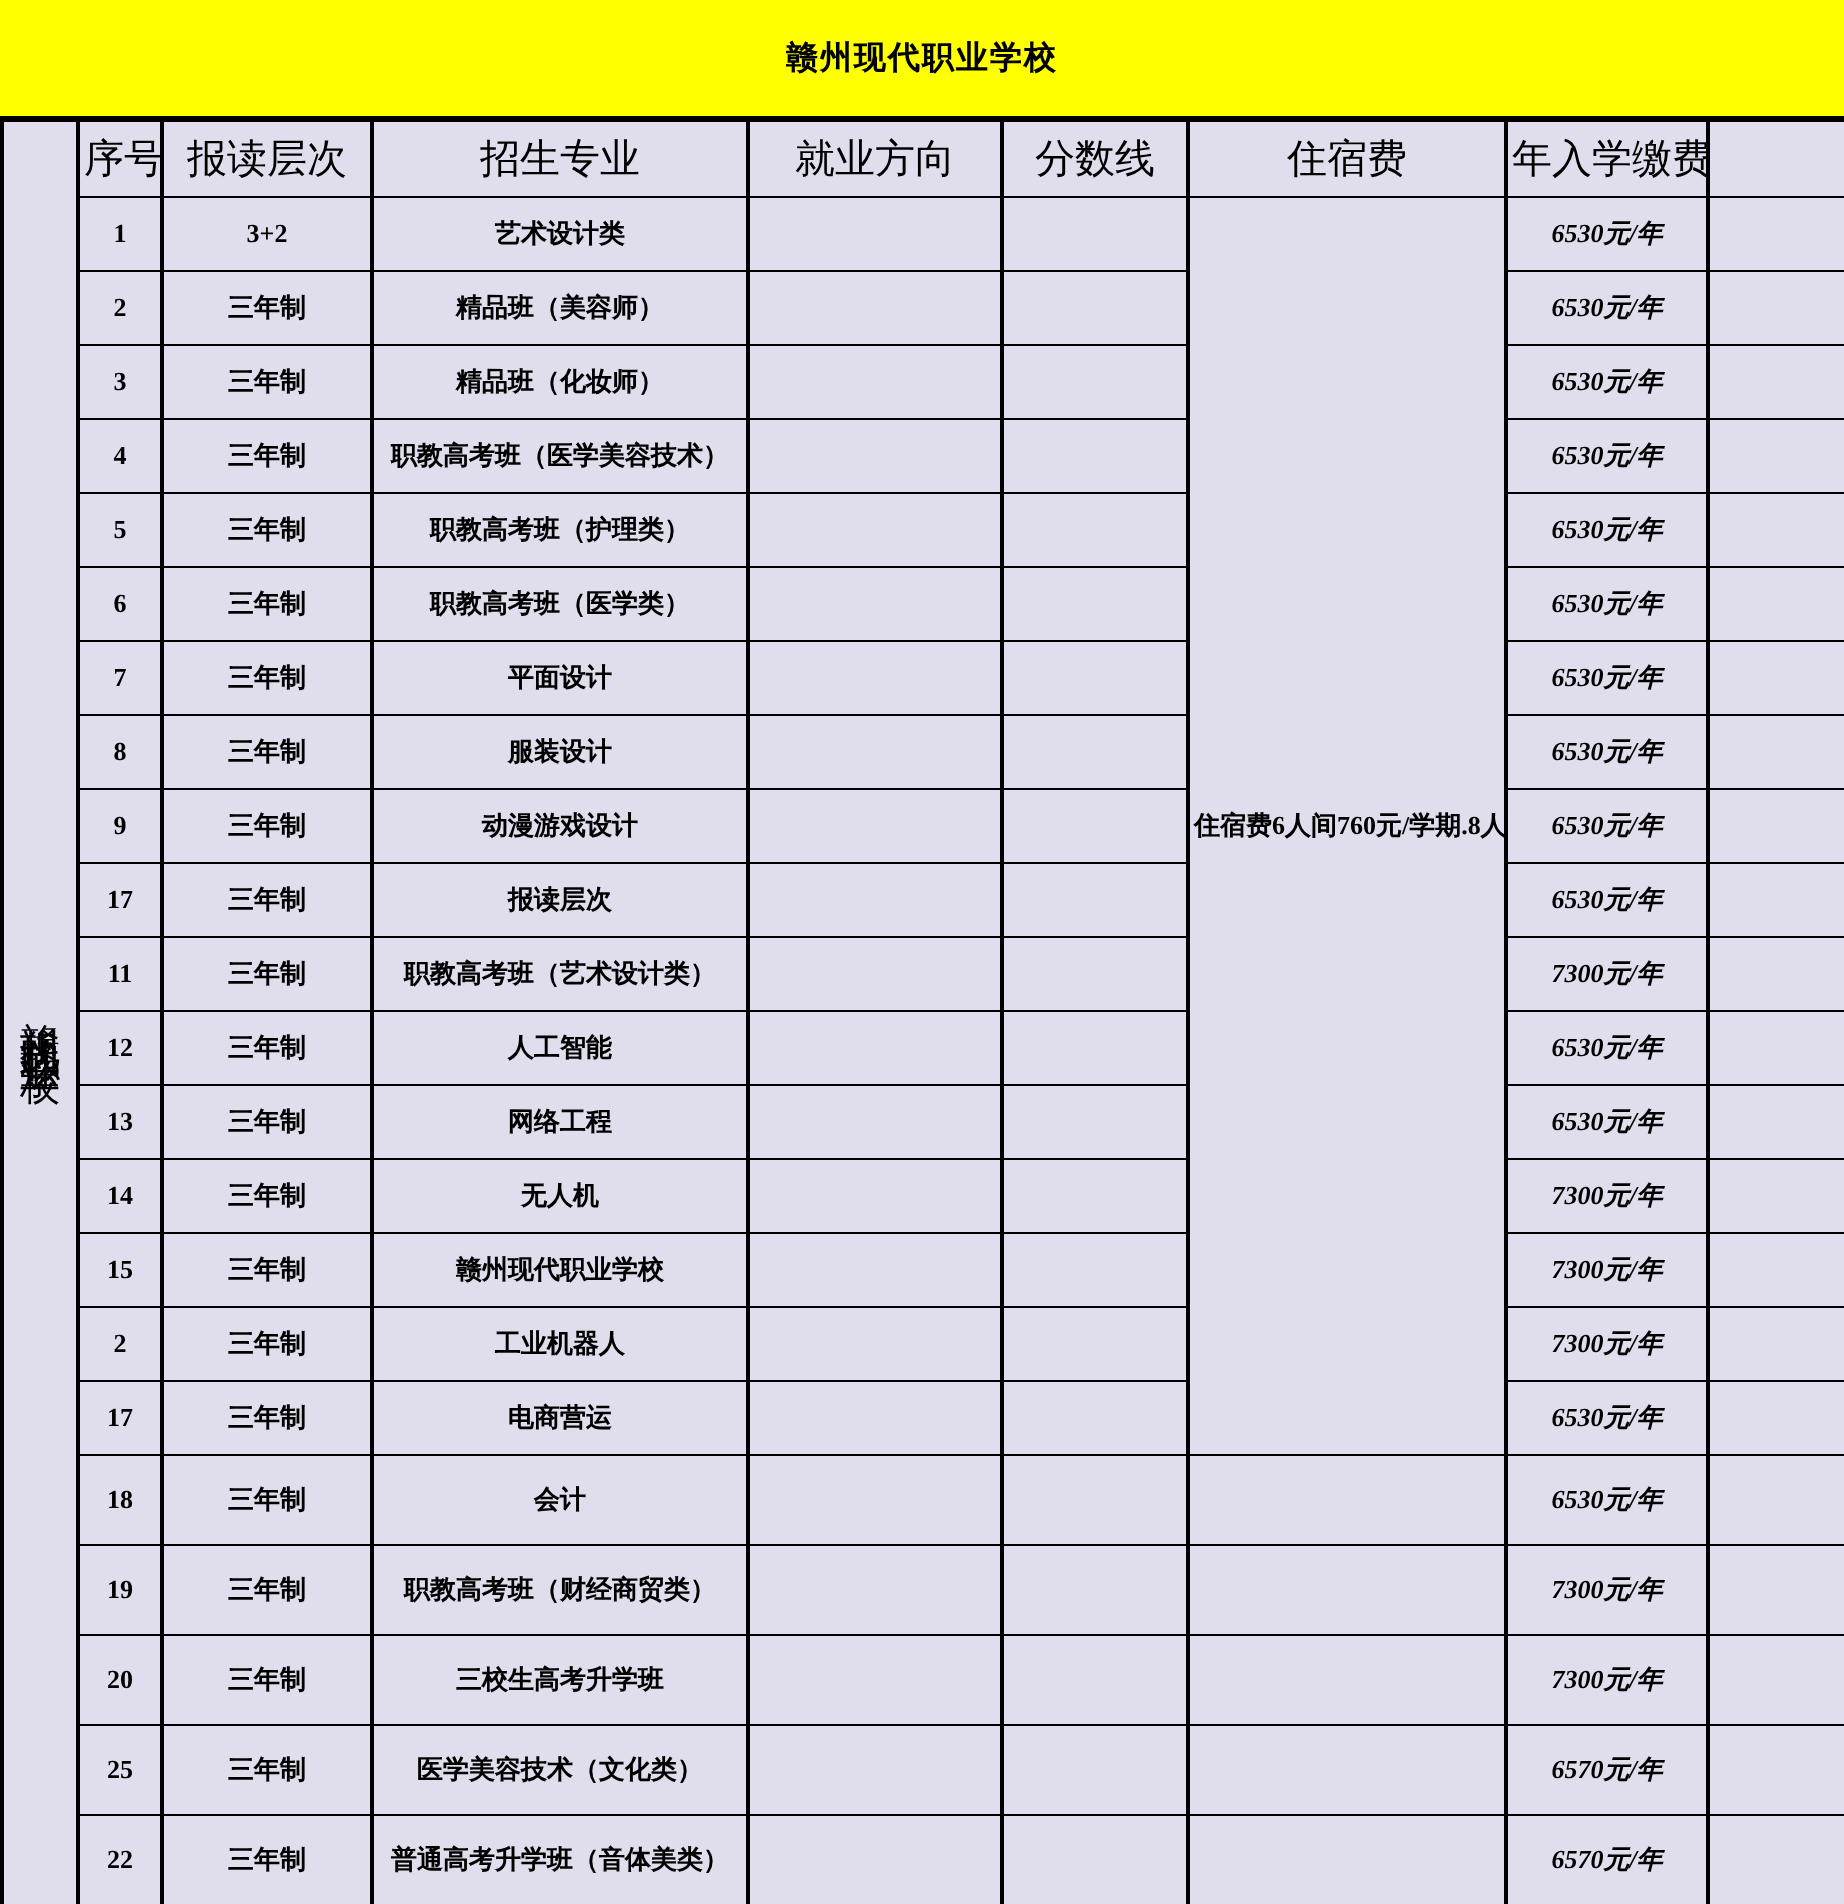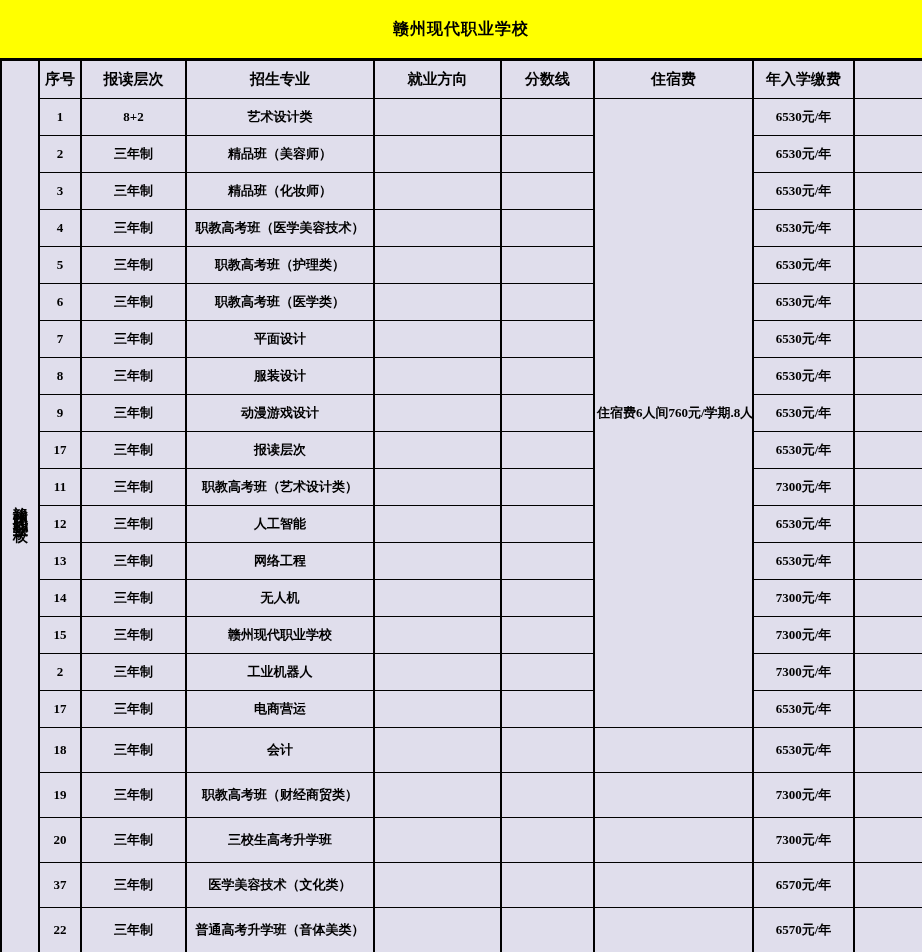--- a/index.html
+++ b/index.html
@@ -32,27 +32,27 @@
     border-top:1px solid var(--border);
     border-bottom:1px solid var(--border);
     border-left:2px solid var(--border);
     border-right:2px solid var(--border);
     padding:0 2px;
     text-align:center;vertical-align:middle;
     font-size:13px;font-weight:bold;
     font-family:"Liberation Serif","DejaVu Serif",serif;
     overflow:hidden;white-space:nowrap;
   }
-  tr.header-row th{height:38px;font-size:15px;font-weight:bold;}
+  tr.header-row th{height:38px;font-size:20px;font-weight:normal;}
   tr.r-std{height:37px;}
   tr.r-tall{height:45px;}
   td.num{font-weight:normal;font-size:13px;}
   td.fee{
     font-family:"Liberation Sans","DejaVu Sans",sans-serif;
-    font-weight:normal;font-size:13.5px;
+    font-weight:normal;font-size:13.5px;font-style:italic;
   }
   td.accom{
     white-space:normal;font-size:12px;font-weight:bold;
     line-height:1.6;padding:0 6px;
     font-family:"Liberation Serif","DejaVu Serif",serif;
   }
   th.school-v{
     writing-mode:vertical-rl;text-orientation:upright;
     font-size:16px;font-weight:bold;letter-spacing:3px;
     padding:0;white-space:nowrap;
@@ -87,21 +87,21 @@
         <th>招生专业</th>
         <th>就业方向</th>
         <th>分数线</th>
         <th>住宿费</th>
         <th>年入学缴费</th>
         <th></th>
       </tr>
 
     <tr class="r-std">
           <td class="num">1</td>
-          <td>8+2</td>
+          <td>3+2</td>
           <td>艺术设计类</td>
           <td></td>
           <td></td>
           <td class="accom" rowspan="17">住宿费6人间760元/学期.8人间560元/学期，书本费200元/学期.体检70元，校服300元4套，伙食费580元/月</td>
           <td class="fee">6530元/年</td>
           <td></td>
         </tr>
         <tr class="r-std">
           <td class="num">2</td>
           <td>三年制</td>
@@ -270,21 +270,21 @@
           <td class="num">20</td>
           <td>三年制</td>
           <td>三校生高考升学班</td>
           <td></td>
           <td></td>
           <td></td>
           <td class="fee">7300元/年</td>
           <td></td>
         </tr>
         <tr class="r-tall">
-          <td class="num">37</td>
+          <td class="num">25</td>
           <td>三年制</td>
           <td>医学美容技术（文化类）</td>
           <td></td>
           <td></td>
           <td></td>
           <td class="fee">6570元/年</td>
           <td></td>
         </tr>
         <tr class="r-tall">
           <td class="num">22</td>

